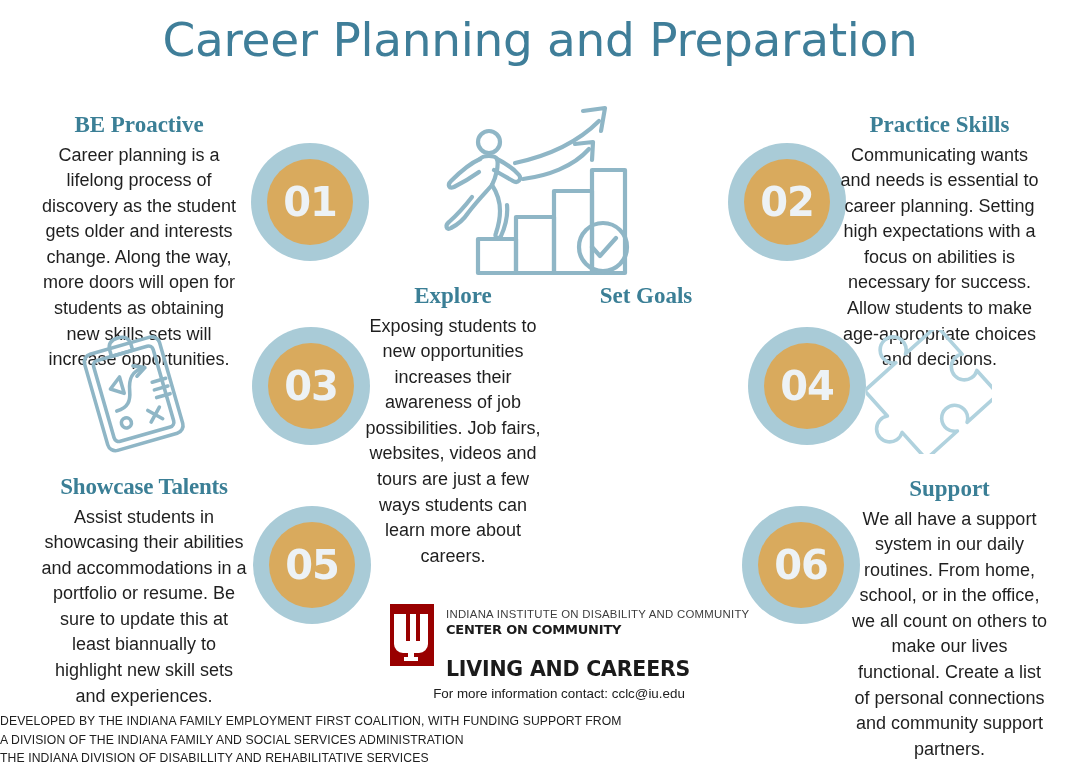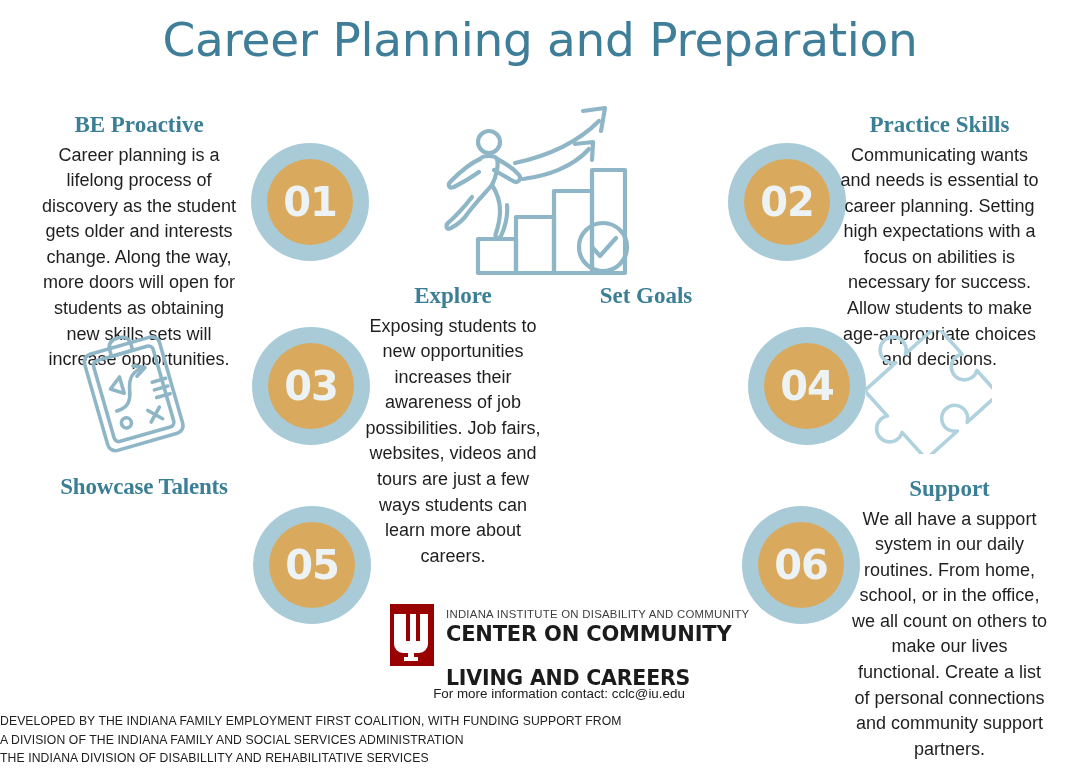--- a/index.html
+++ b/index.html
@@ -111,21 +111,21 @@
     font-family: "Liberation Sans", sans-serif;
     font-size: 11.4px;
     font-weight: 400;
     letter-spacing: 0.25px;
     color: #3d3d3d;
     line-height: 1.15;
     white-space: nowrap;
   }
   .logo-line2 {
     font-family: "DejaVu Sans", sans-serif;
-    font-size: 21px;
+    font-size: 13px;
     font-weight: 700;
     letter-spacing: -0.2px;
     color: #1b1b1b;
     line-height: 1.14;
     margin-top: 2px;
     white-space: nowrap;
   }
   .logo-line3 {
     font-family: "DejaVu Sans", sans-serif;
     font-size: 20.5px;
@@ -263,20 +263,21 @@
                L16 110
                L16 74
                a13 13 0 1 1 0 -22
                Z"></path>
     </g>
   </svg>
 </div>
 
 <div class="block" style="left:40px; top:474px; width:208px;">
   <div class="sec-title wide">Showcase Talents</div>
+  <p class="sec-body">Assist students in showcasing their abilities and accommodations in a portfolio or resume. Be sure to update this at least biannually to highlight new skill sets and experiences.</p>
 </div>
 <div class="badge" style="left:253px; top:506px;">
   <div class="inner">
     <span class="num">05</span>
   </div>
 </div>
 
 <div class="badge" style="left:742px; top:506px;">
   <div class="inner">
     <span class="num">06</span>

